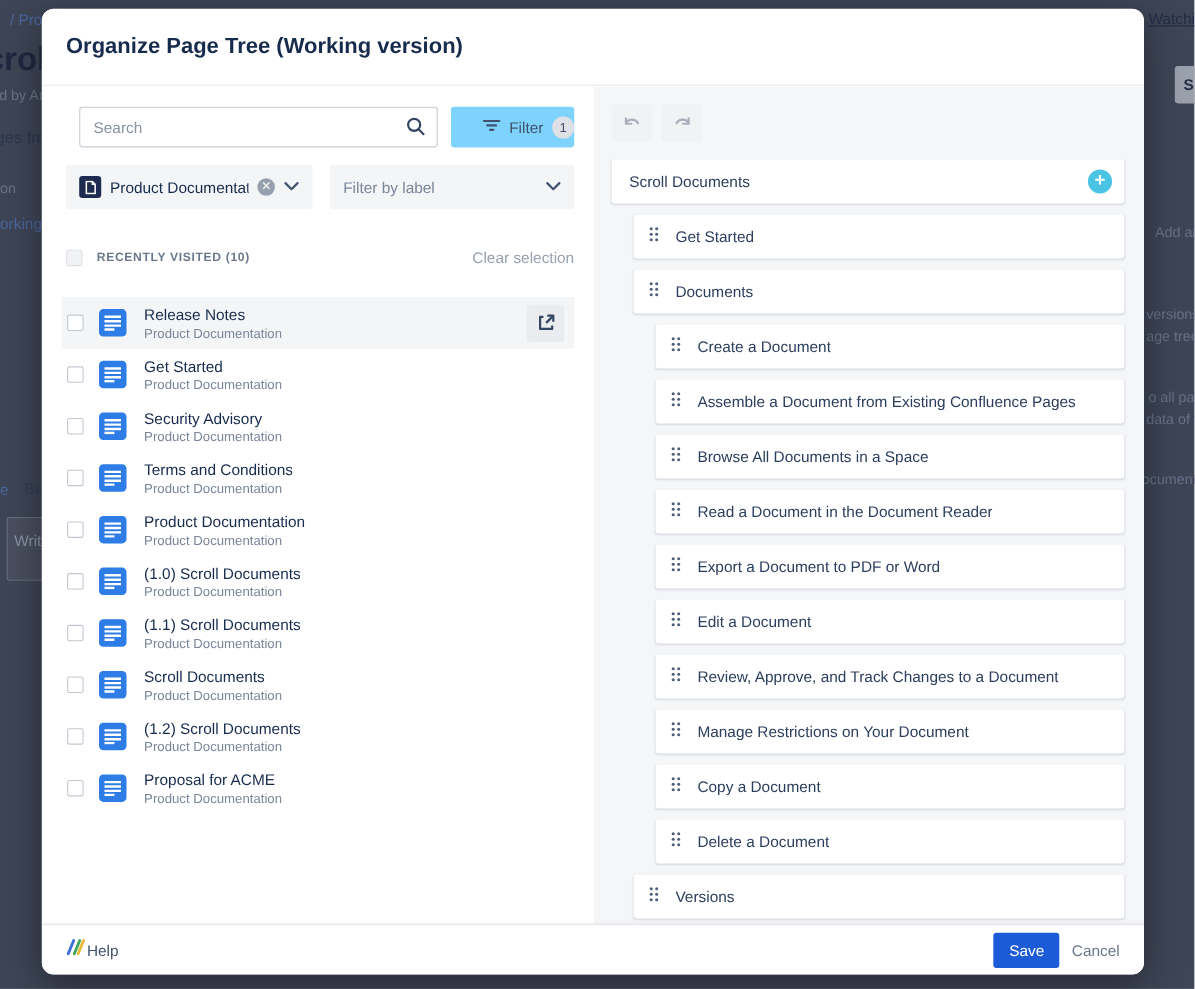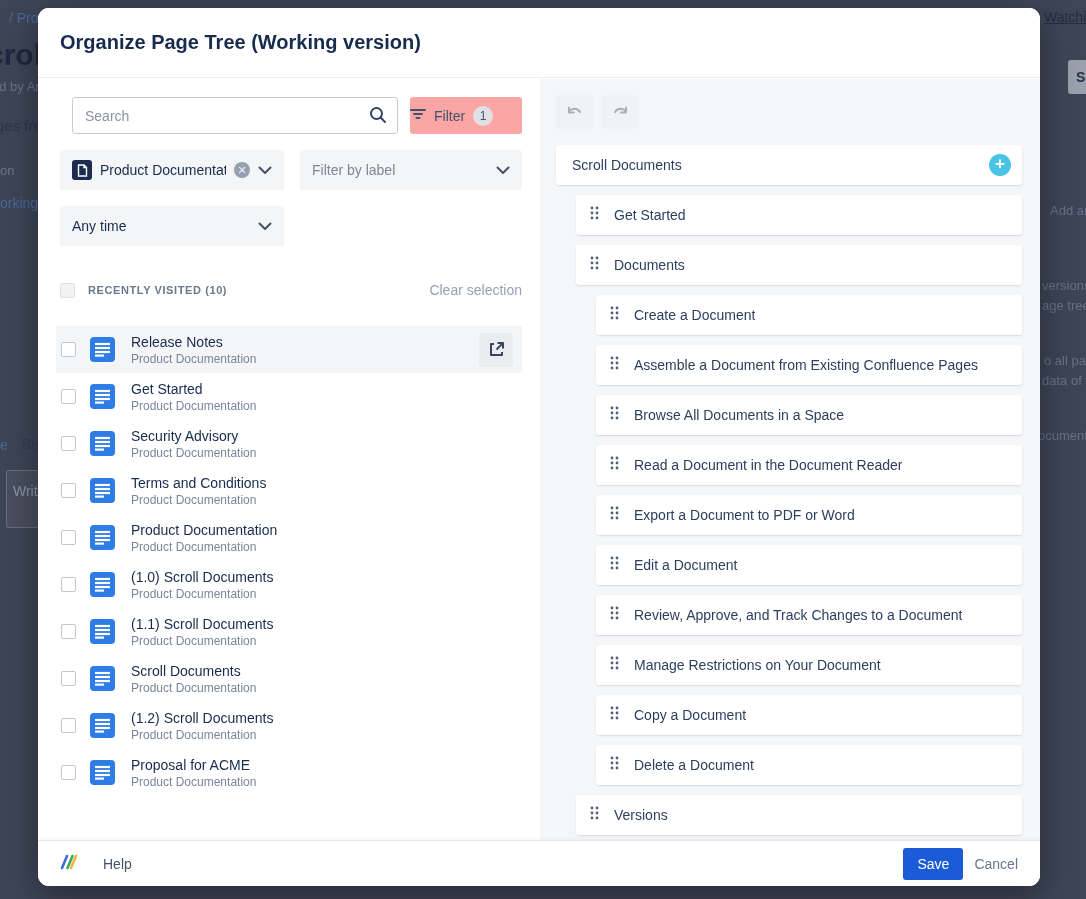--- a/index.html
+++ b/index.html
@@ -48,22 +48,22 @@
   .search-row { display:flex; gap:12px;padding-left:12px; }
   .search-wrap { position:relative; flex:1; }
   .search-input {
     width:100%; height:37px; border:1px solid #C7CCD4; border-radius:3px;
     padding:0 38px 0 12px; font-size:14px; color:#172B4D; outline:none;
     font-family:"Liberation Sans", sans-serif; background:#fff;
   }
   .search-input::placeholder { color:#8993A4; }
   .search-icon { position:absolute; right:10px; top:8px; }
   .filter-btn {
-    width:112px; height:37px; background:#fca5a5; border-radius:3px;
-    display:flex; align-items:center; justify-content:flex-start; gap:8px;
+    width:112px; height:37px; background:#7dd3fc; border-radius:3px;
+    display:flex; align-items:center; justify-content:flex-end; gap:8px;
     font-size:14px; color:#42526E; cursor:pointer;
   }
   .filter-badge {
     width:20px; height:20px; border-radius:50%; background:#DFE1E6;
     color:#42526E; font-size:12px; display:flex; align-items:center; justify-content:center;
   }
   .filters-row { display:flex; gap:16px; margin-top:16px; }
   .dropdown {
     height:40px; background:#F4F5F7; border-radius:3px;
     display:flex; align-items:center; padding:0 12px; gap:8px; cursor:pointer;
@@ -125,21 +125,21 @@
   .tree-row.lvl2 { margin-left:40px; }
   .tree-label { font-size:14px; color:#2C3E5D; white-space:nowrap; overflow:hidden; }
   .handle { flex:none; display:block; }
 
   
   .modal-footer {
     position:absolute; bottom:0; left:0; right:0; height:46px; background:#fff;
     border-top:1px solid #E4E6EA; box-shadow:0 -1px 3px rgba(9,30,66,0.05);
     display:flex; align-items:center; padding:0 22px;
   }
-  .help-wrap { display:flex; align-items:center; gap:24px; cursor:pointer; }
+  .help-wrap { display:flex; align-items:center; gap:0; cursor:pointer; }
   .help-label { font-size:14px; color:#42526E; }
   .footer-actions { margin-left:auto; display:flex; align-items:center; gap:11px; }
   .save-btn {
     background:#1B5BD7; color:#fff; font-size:14px; border:none; border-radius:3px;
     padding:8px 14px; cursor:pointer; font-family:"Liberation Sans", sans-serif;
   }
   .cancel-btn { font-size:14px; color:#6B778C; cursor:pointer; }
 </style>
 </head>
 <body>
@@ -221,28 +221,20 @@
           <div class="dropdown dd-label">
             <span class="dd-placeholder">Filter by label</span>
             <span class="chevron">
               <svg width="14" height="9" viewBox="0 0 14 9">
                   <path d="M1.5 1.5 L7 7 L12.5 1.5" fill="none" stroke="#42526E" stroke-width="2" stroke-linecap="round" stroke-linejoin="round"></path>
                 </svg>
             </span>
           </div>
         </div>
 
-        <div class="dropdown dd-time">
-          <span class="dd-value">Any time</span>
-          <span class="chevron">
-            <svg width="14" height="9" viewBox="0 0 14 9">
-                <path d="M1.5 1.5 L7 7 L12.5 1.5" fill="none" stroke="#42526E" stroke-width="2" stroke-linecap="round" stroke-linejoin="round"></path>
-              </svg>
-          </span>
-        </div>
 
         <div class="section-row">
           <span class="cb cb-header"></span>
           <span class="section-label">RECENTLY VISITED (10)</span>
           <span class="clear-link">Clear selection</span>
         </div>
 
         <div class="result-list">
   <div class="result-row highlighted">
     <span class="cb"></span>

